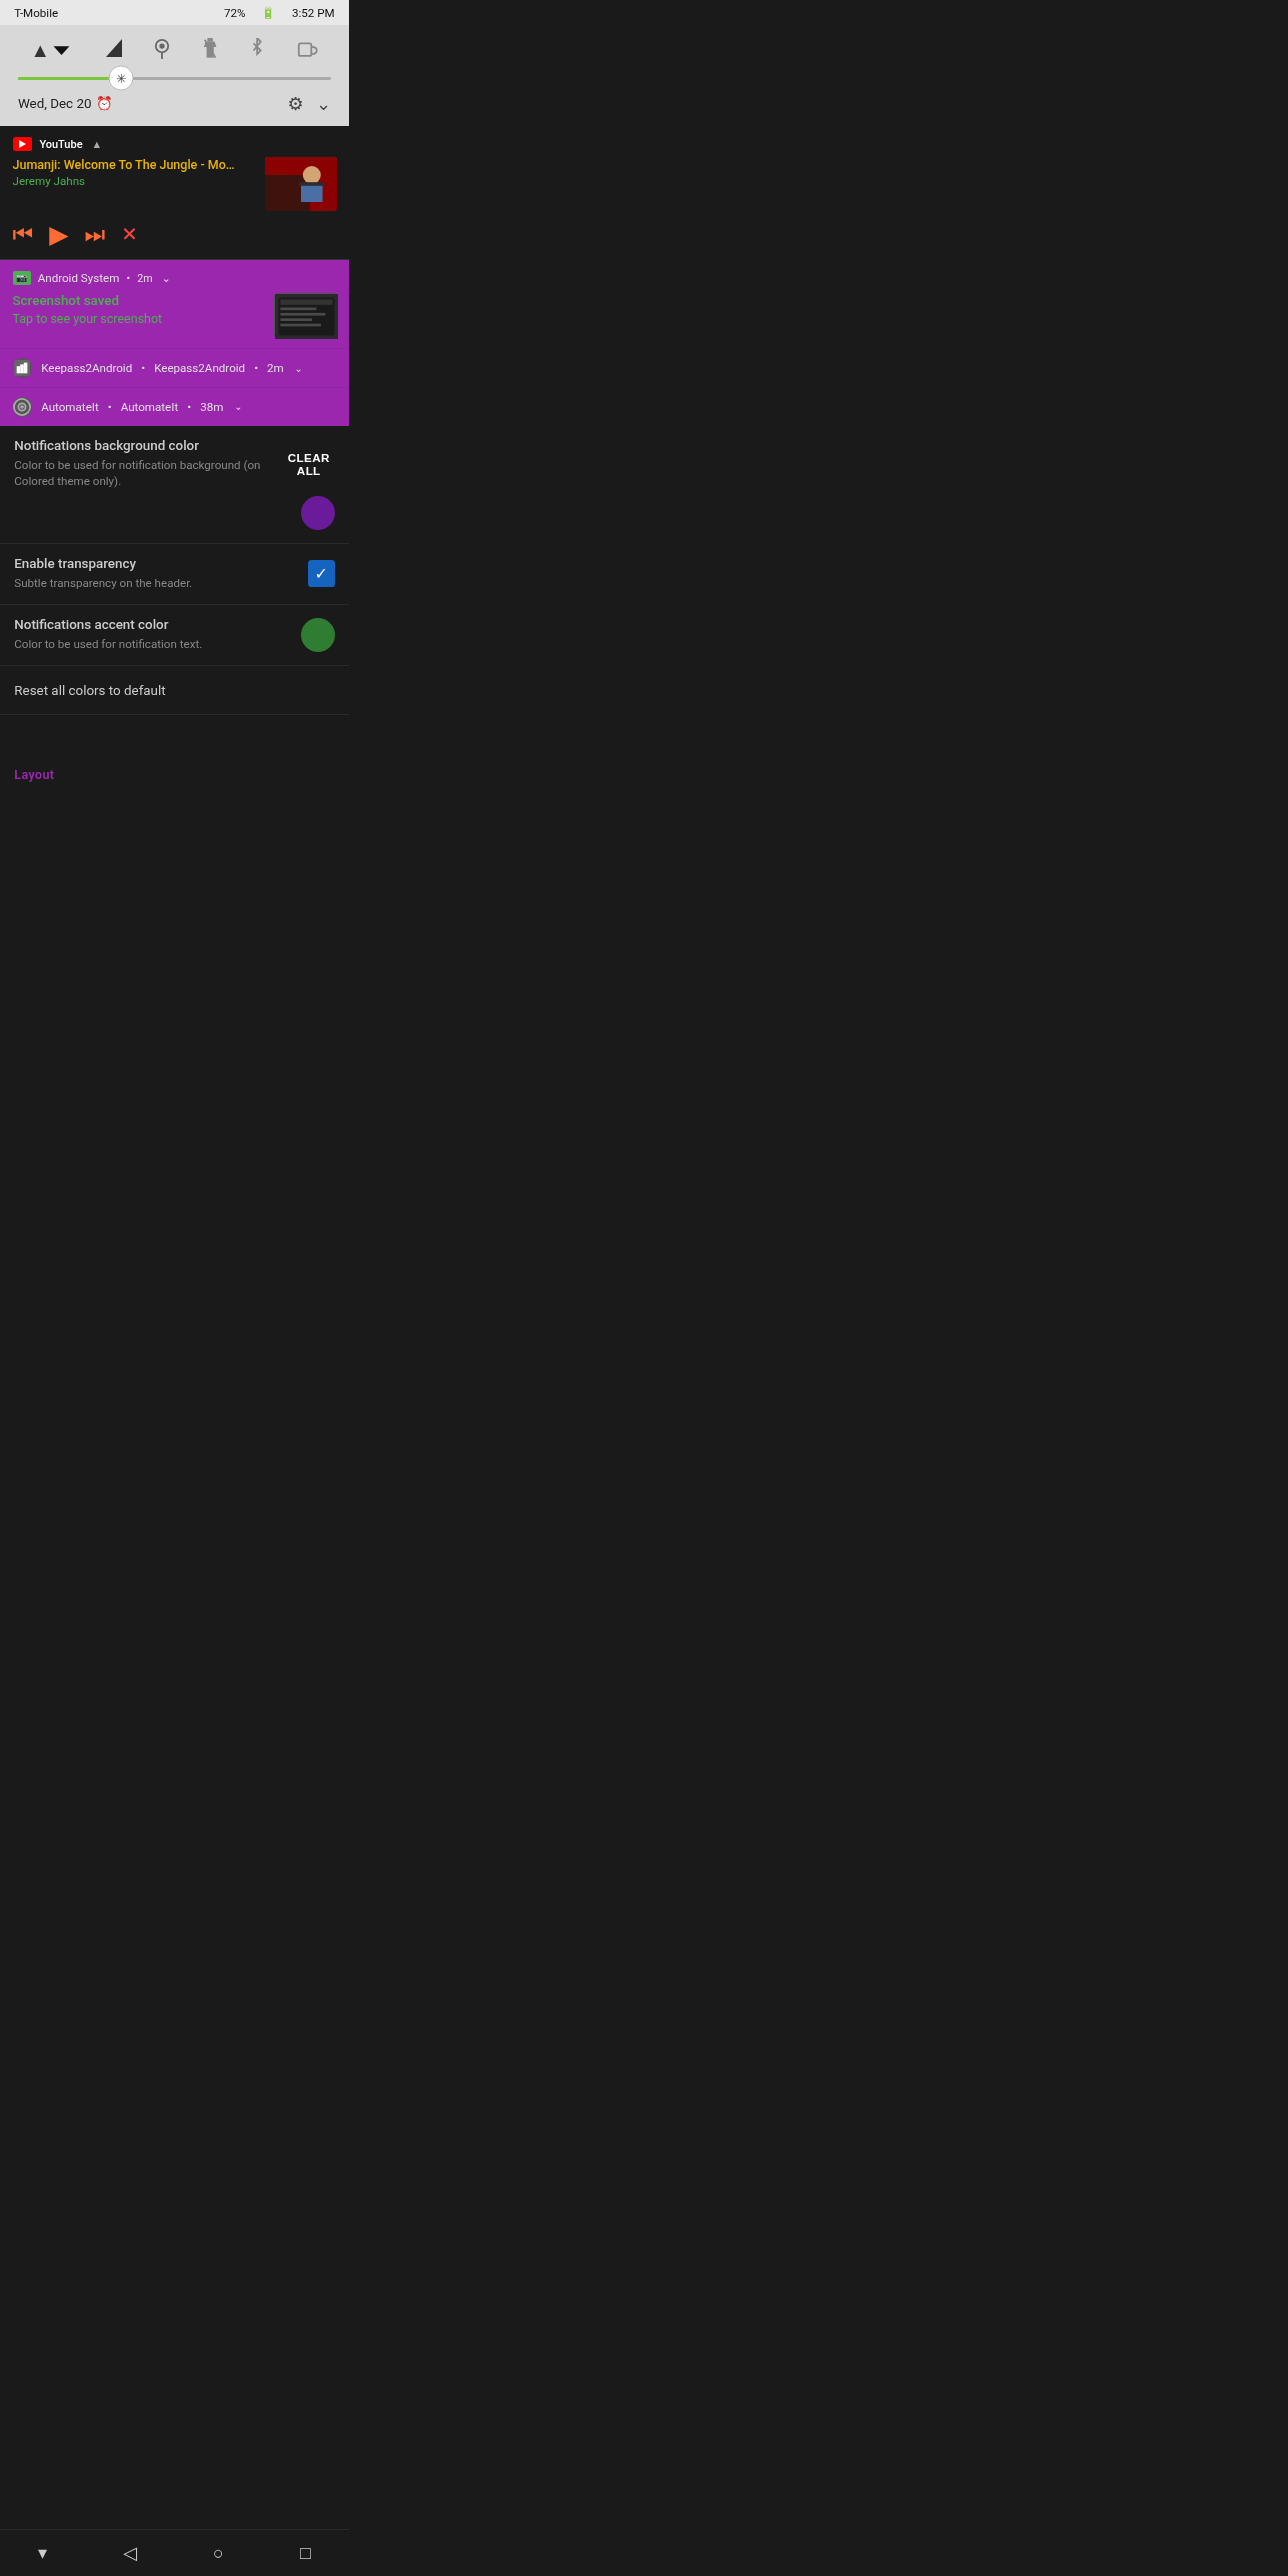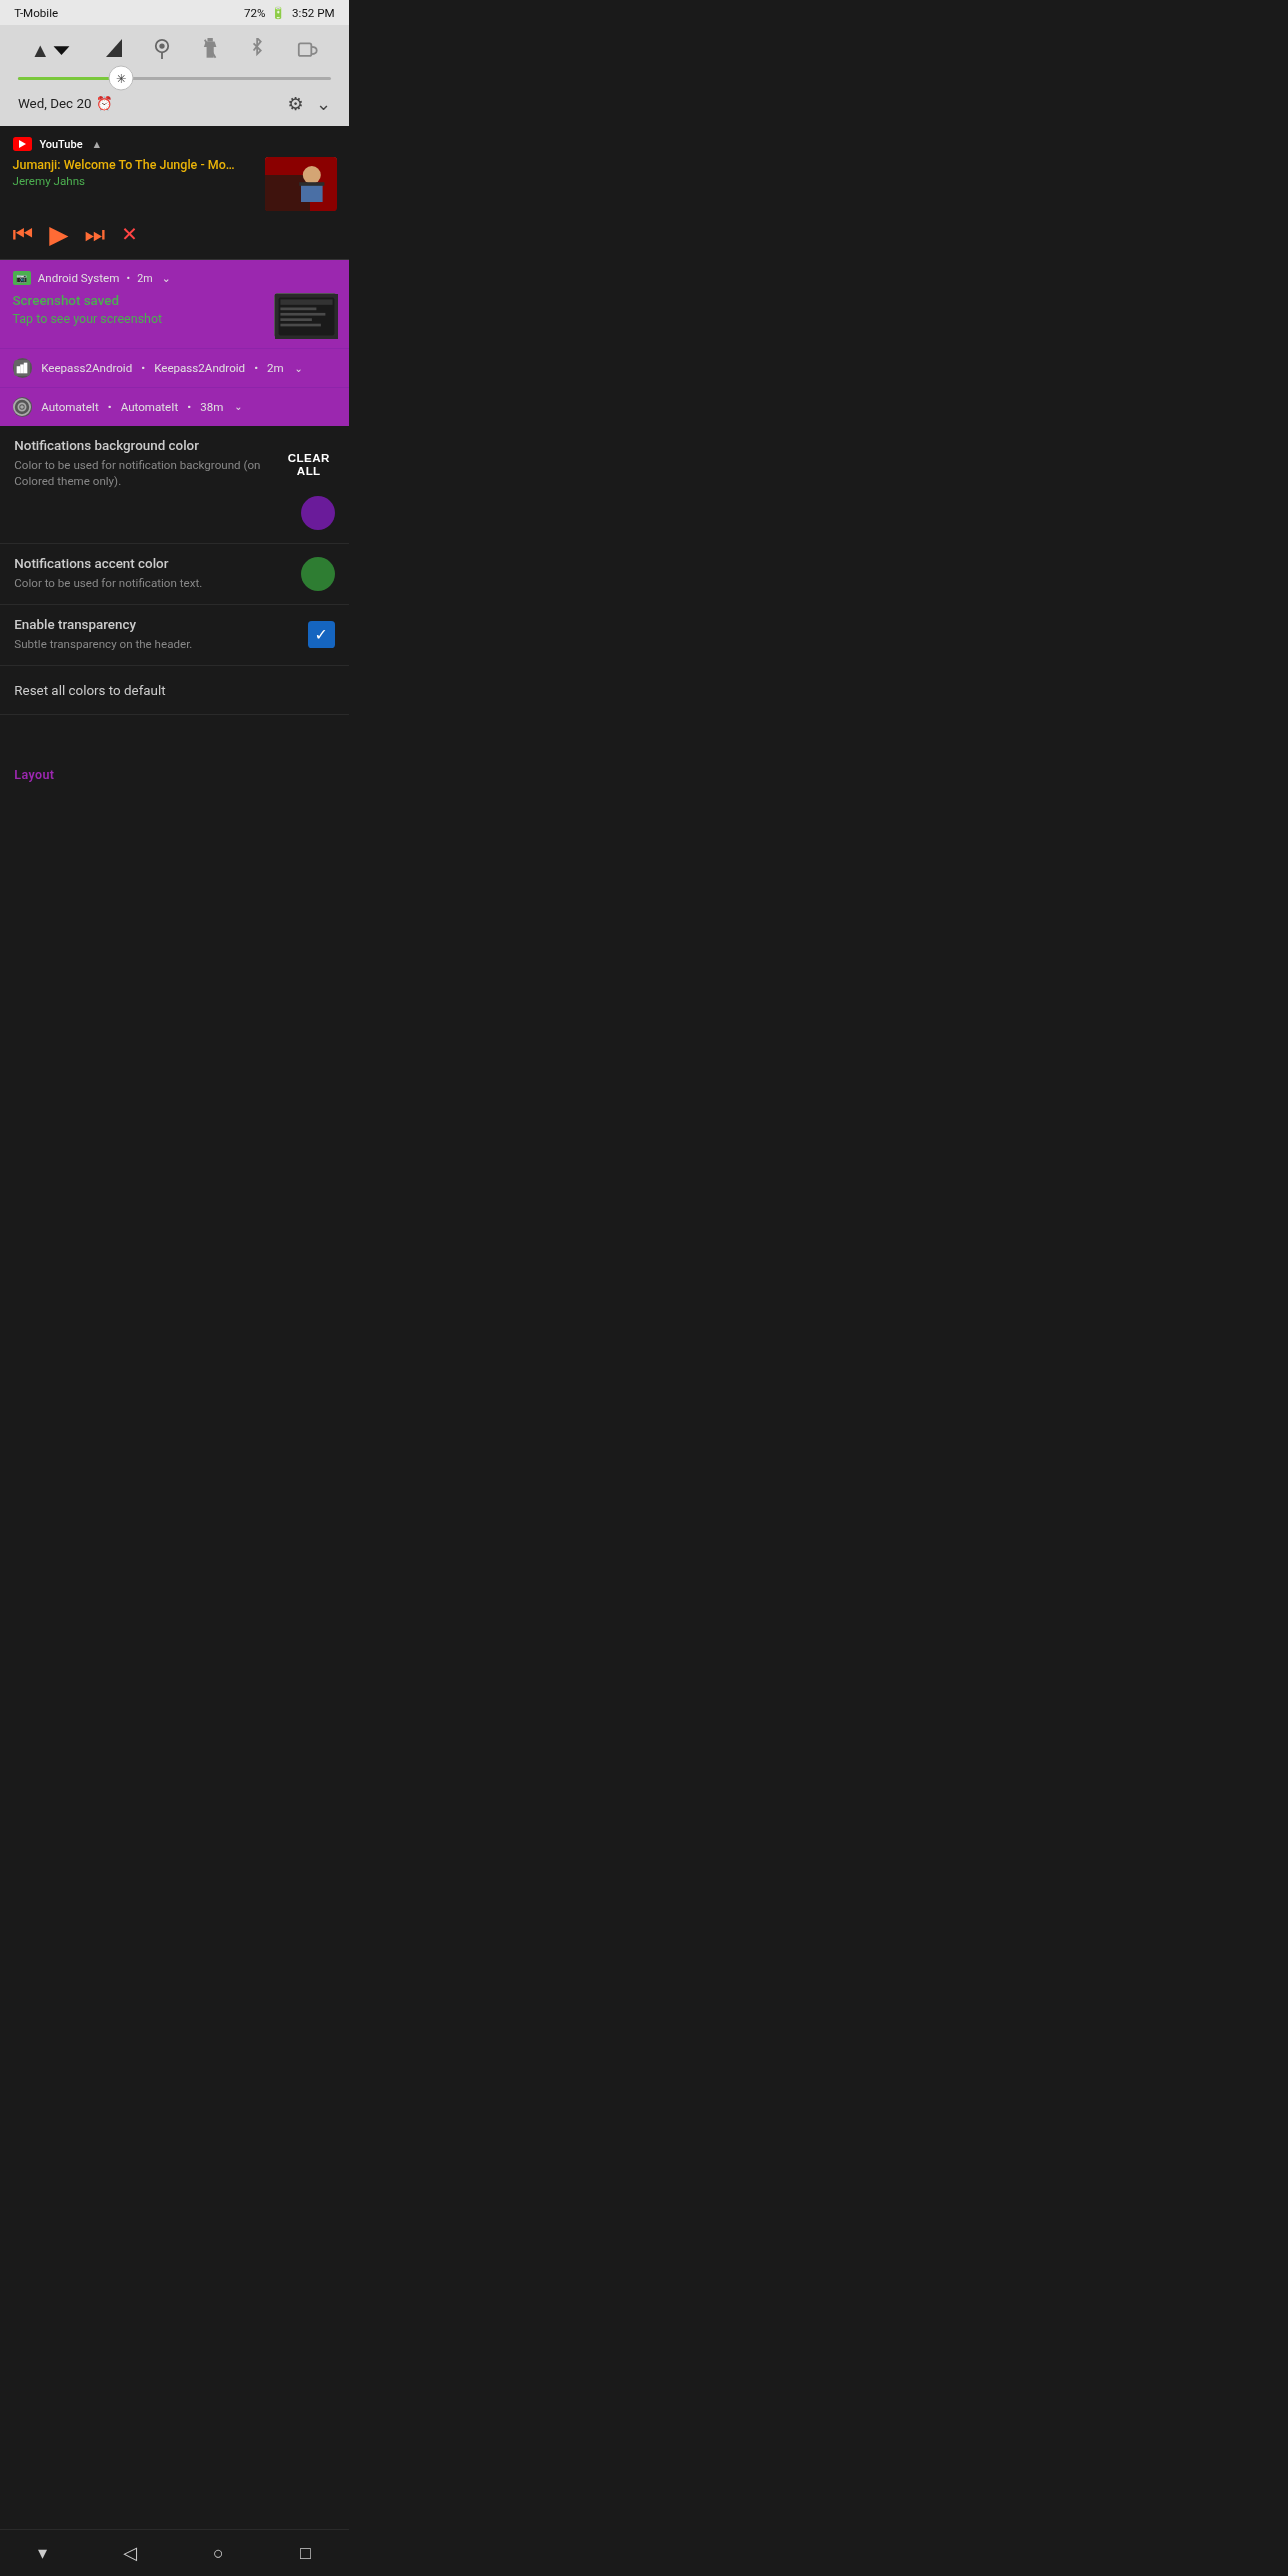--- a/index.html
+++ b/index.html
@@ -21,21 +21,21 @@
       height: 25px;
     }
     .status-left {
       font-size: 11.6px;
       font-weight: 400;
       color: #111;
     }
     .status-right {
       display: flex;
       align-items: center;
-      gap: 6px;
+      gap: 16px;
       font-size: 11.6px;
       color: #111;
     }
 
     
     .quick-settings {
       background: #d8d8d8;
       padding: 7.2px 14.3px 9px;
     }
     .qs-icons-row {
@@ -583,39 +583,39 @@
       </div>
     </div>
     <div style="display:flex; justify-content:flex-end; margin-top:7.2px;">
       <div class="color-circle" style="background:#6a1b9a;"></div>
     </div>
   </div>
 
   <div class="settings-item">
     <div class="settings-item-row">
       <div style="flex:1">
-        <div class="settings-item-title">Notifications accent color</div>
-        <div class="settings-item-desc">Color to be used for notification text.</div>
-      </div>
-      <div class="color-circle" style="background:#2e7d32; margin-left:14.3px;"></div>
-    </div>
-  </div>
-
-  <div class="settings-item">
-    <div class="settings-item-row">
-      <div style="flex:1">
         <div class="settings-item-title">Enable transparency</div>
         <div class="settings-item-desc">Subtle transparency on the header.</div>
       </div>
       <div class="checkbox-checked" style="margin-left:14.3px;">
         <span class="checkbox-check">✓</span>
       </div>
     </div>
   </div>
 
+  <div class="settings-item">
+    <div class="settings-item-row">
+      <div style="flex:1">
+        <div class="settings-item-title">Notifications accent color</div>
+        <div class="settings-item-desc">Color to be used for notification text.</div>
+      </div>
+      <div class="color-circle" style="background:#2e7d32; margin-left:14.3px;"></div>
+    </div>
+  </div>
+
   <div class="reset-item">
     <span class="reset-text">Reset all colors to default</span>
   </div>
 
   <div class="layout-section">
     <div class="layout-header">Layout</div>
   </div>
 
 </div>
 

